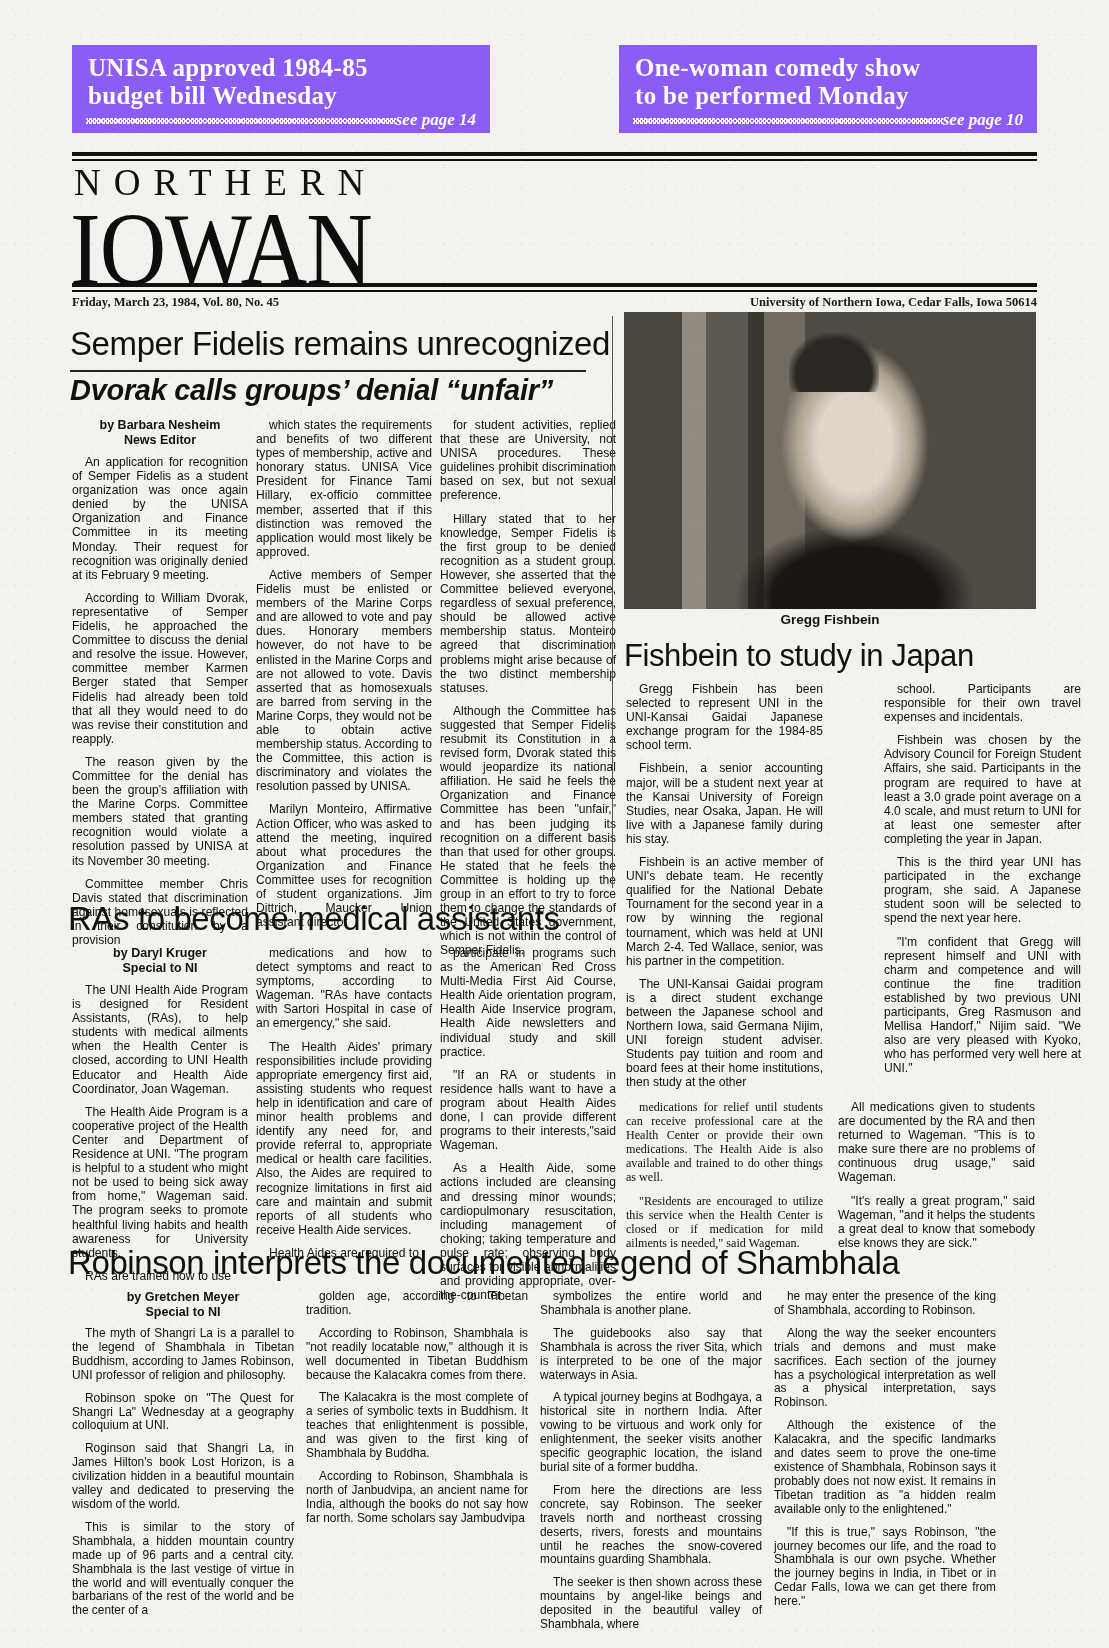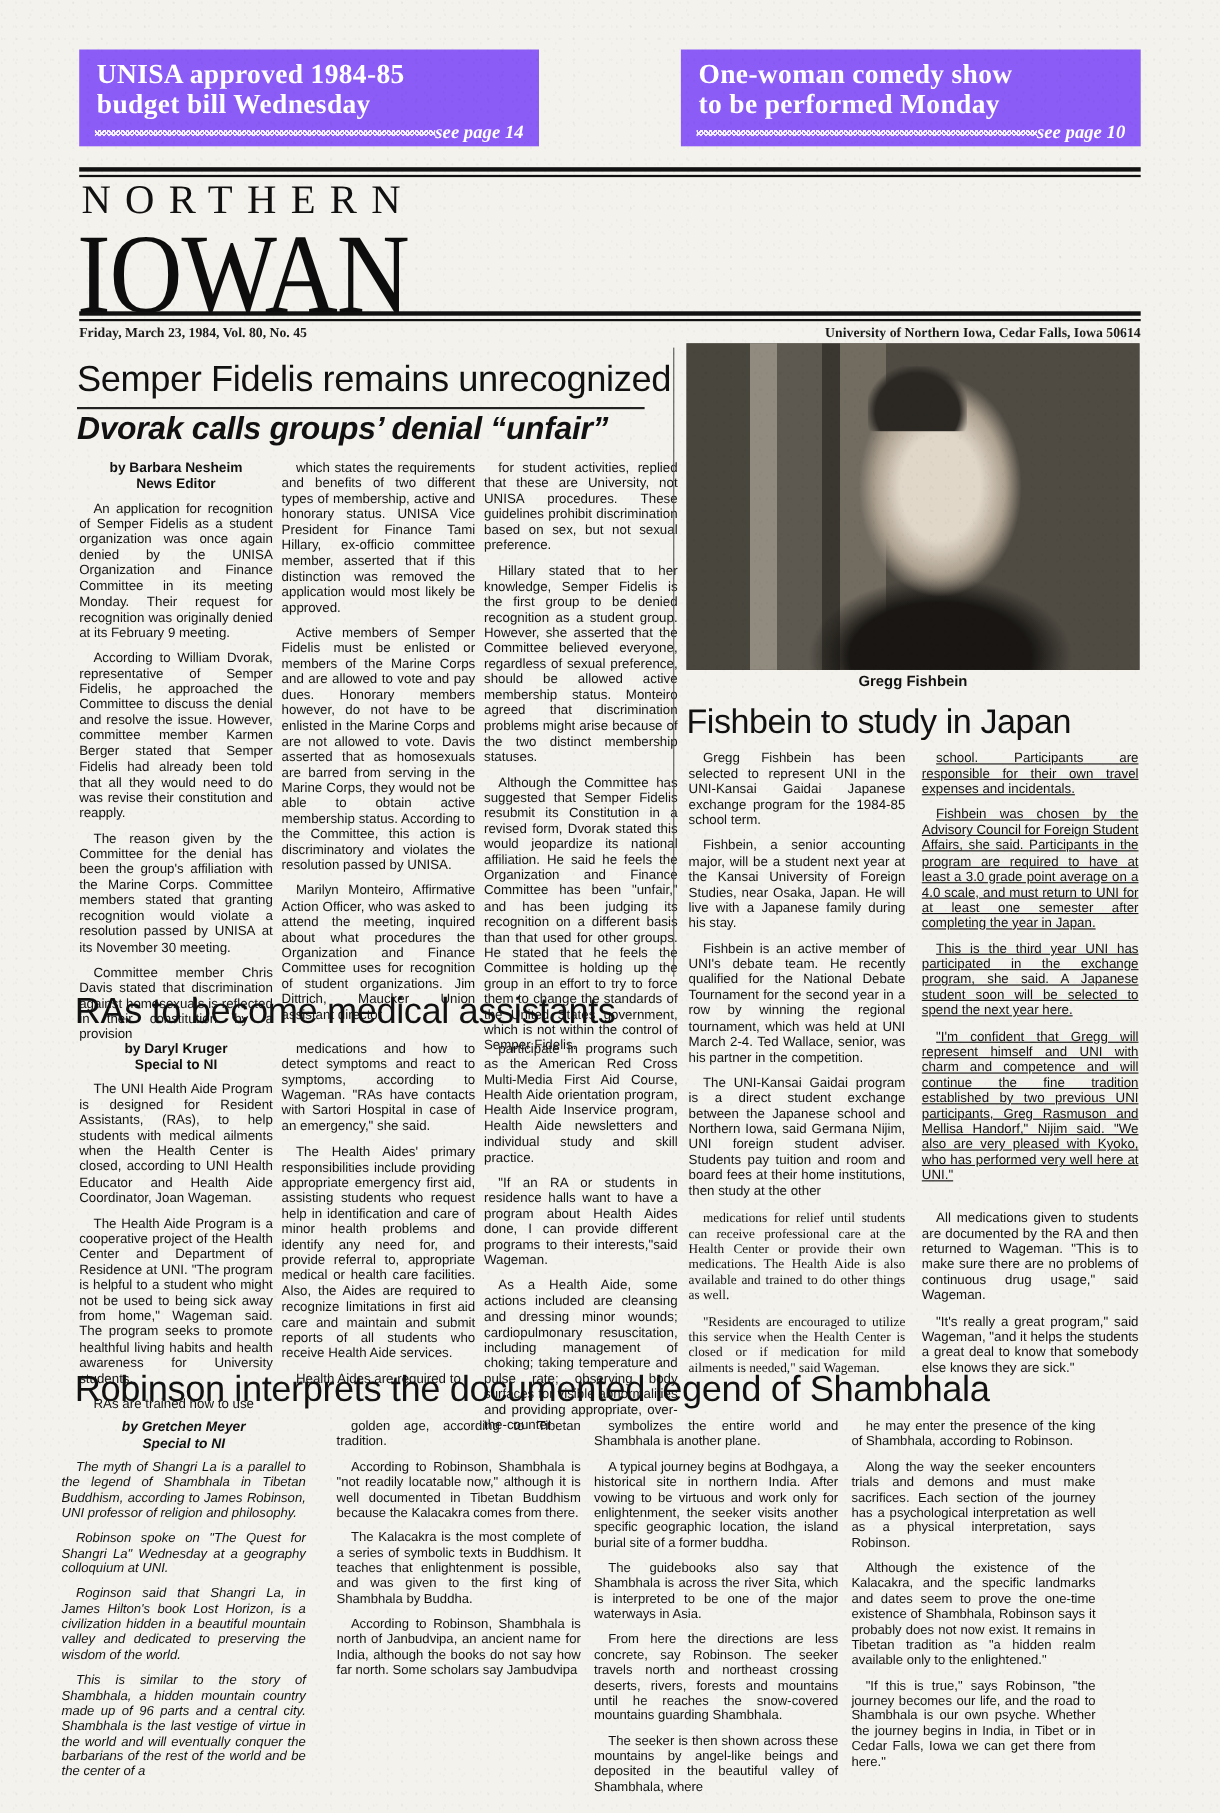--- a/index.html
+++ b/index.html
@@ -170,36 +170,36 @@
     position:absolute; left:40%; top:7%; width:22%; height:20%;
     background:radial-gradient(ellipse at 50% 70%, #2b2824 0 60%, rgba(43,40,36,0) 75%);
   }
   #photo-cap{
     position:absolute; left:624px; top:612px; width:412px;
     text-align:center; font-weight:bold; font-size:13.5px;
   }
   #sec2-hl{ position:absolute; left:624px; top:638px; font-size:31px; }
   .s2col{ position:absolute; top:682px; width:197px; }
   #s2c1{ left:626px; }
-  #s2c2{ left:838px;text-decoration:underline; }
+  #s2c2{ left:884px; }
 
   
   #sec3-hl{ position:absolute; left:68px; top:900px; font-size:33px; }
   .s3col{ position:absolute; top:946px; width:176px; }
   #s3c1{ left:72px; }
   #s3c2{ left:256px; }
   #s3c3{ left:440px; }
   .s3bcol{ position:absolute; top:1100px; width:197px; }
   #s3c4{ left:626px;font-family:Liberation Serif, serif; }
   #s3c5{ left:838px; }
 
   
   #sec4-hl{ position:absolute; left:68px; top:1244px; font-size:33px; }
   .s4col{ position:absolute; top:1290px; width:222px; }
-  #s4c1{ left:56px;font-style:italic; }
+  #s4c1{ left:72px; }
   #s4c2{ left:306px; }
   #s4c3{ left:540px; }
   #s4c4{ left:774px; }
   .s4col p{ font-size:11.9px; line-height:13.9px; }
 </style>
 </head>
 <body>
 
 <div class="page">
 
@@ -340,22 +340,22 @@
 
   <div class="col s4col" id="s4c2">
     <p>golden age, according to Tibetan tradition.</p>
     <p>According to Robinson, Shambhala is "not readily locatable now," although it is well documented in Tibetan Buddhism because the Kalacakra comes from there.</p>
     <p>The Kalacakra is the most complete of a series of symbolic texts in Buddhism. It teaches that enlightenment is possible, and was given to the first king of Shambhala by Buddha.</p>
     <p>According to Robinson, Shambhala is north of Janbudvipa, an ancient name for India, although the books do not say how far north. Some scholars say Jambudvipa</p>
   </div>
 
   <div class="col s4col" id="s4c3">
     <p>symbolizes the entire world and Shambhala is another plane.</p>
+    <p>The guidebooks also say that Shambhala is across the river Sita, which is interpreted to be one of the major waterways in Asia.</p>
     <p>A typical journey begins at Bodhgaya, a historical site in northern India. After vowing to be virtuous and work only for enlightenment, the seeker visits another specific geographic location, the island burial site of a former buddha.</p>
-    <p>The guidebooks also say that Shambhala is across the river Sita, which is interpreted to be one of the major waterways in Asia.</p>
     <p>From here the directions are less concrete, say Robinson. The seeker travels north and northeast crossing deserts, rivers, forests and mountains until he reaches the snow-covered mountains guarding Shambhala.</p>
     <p>The seeker is then shown across these mountains by angel-like beings and deposited in the beautiful valley of Shambhala, where</p>
   </div>
 
   <div class="col s4col" id="s4c4">
     <p>he may enter the presence of the king of Shambhala, according to Robinson.</p>
     <p>Along the way the seeker encounters trials and demons and must make sacrifices. Each section of the journey has a psychological interpretation as well as a physical interpretation, says Robinson.</p>
     <p>Although the existence of the Kalacakra, and the specific landmarks and dates seem to prove the one-time existence of Shambhala, Robinson says it probably does not now exist. It remains in Tibetan tradition as "a hidden realm available only to the enlightened."</p>
     <p>"If this is true," says Robinson, "the journey becomes our life, and the road to Shambhala is our own psyche. Whether the journey begins in India, in Tibet or in Cedar Falls, Iowa we can get there from here."</p>
   </div>

